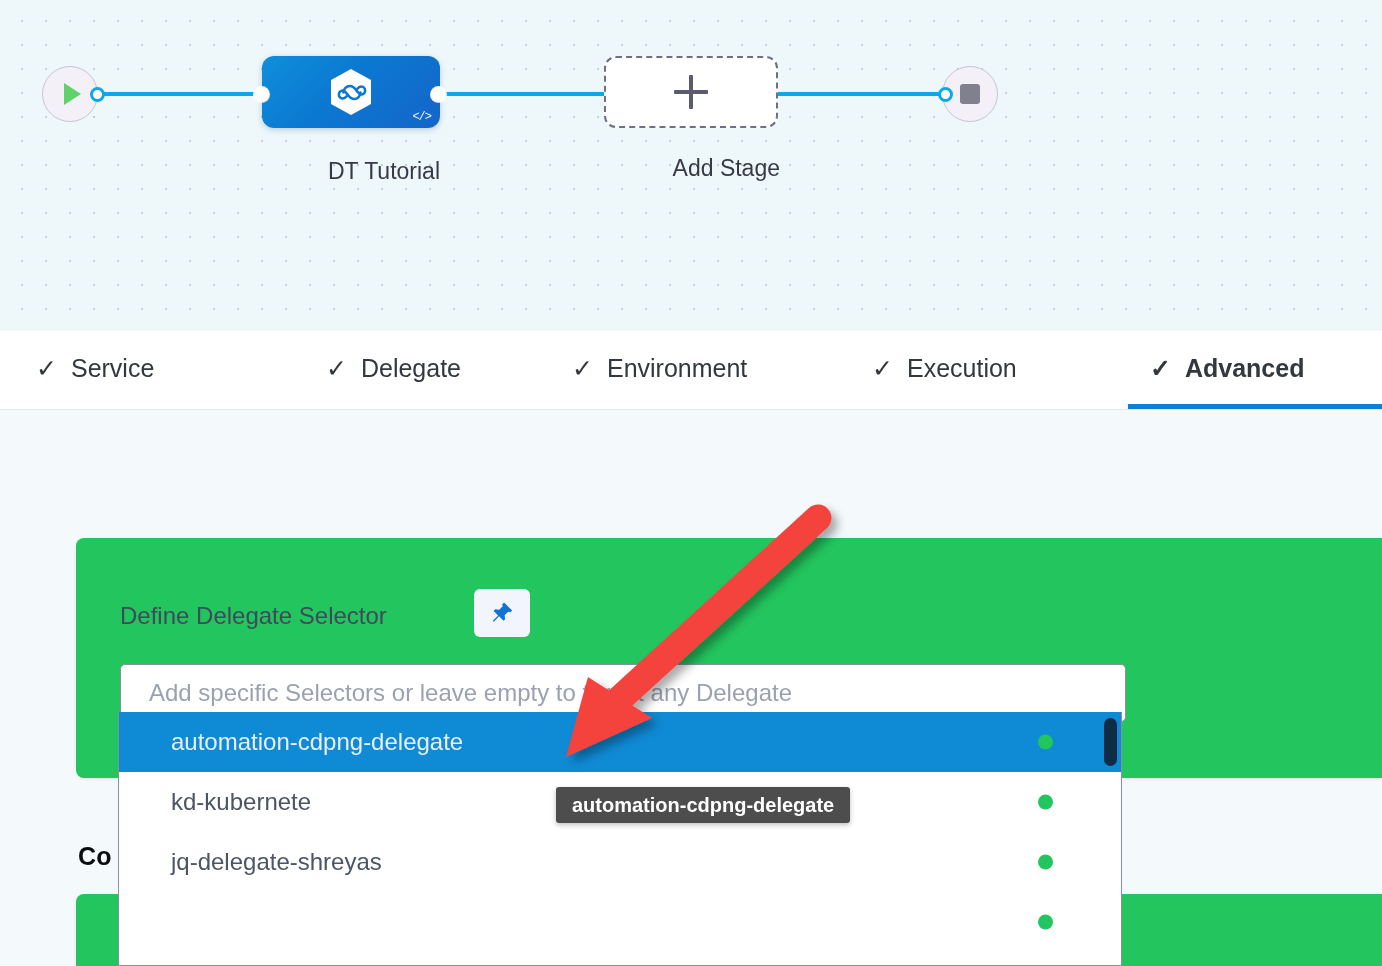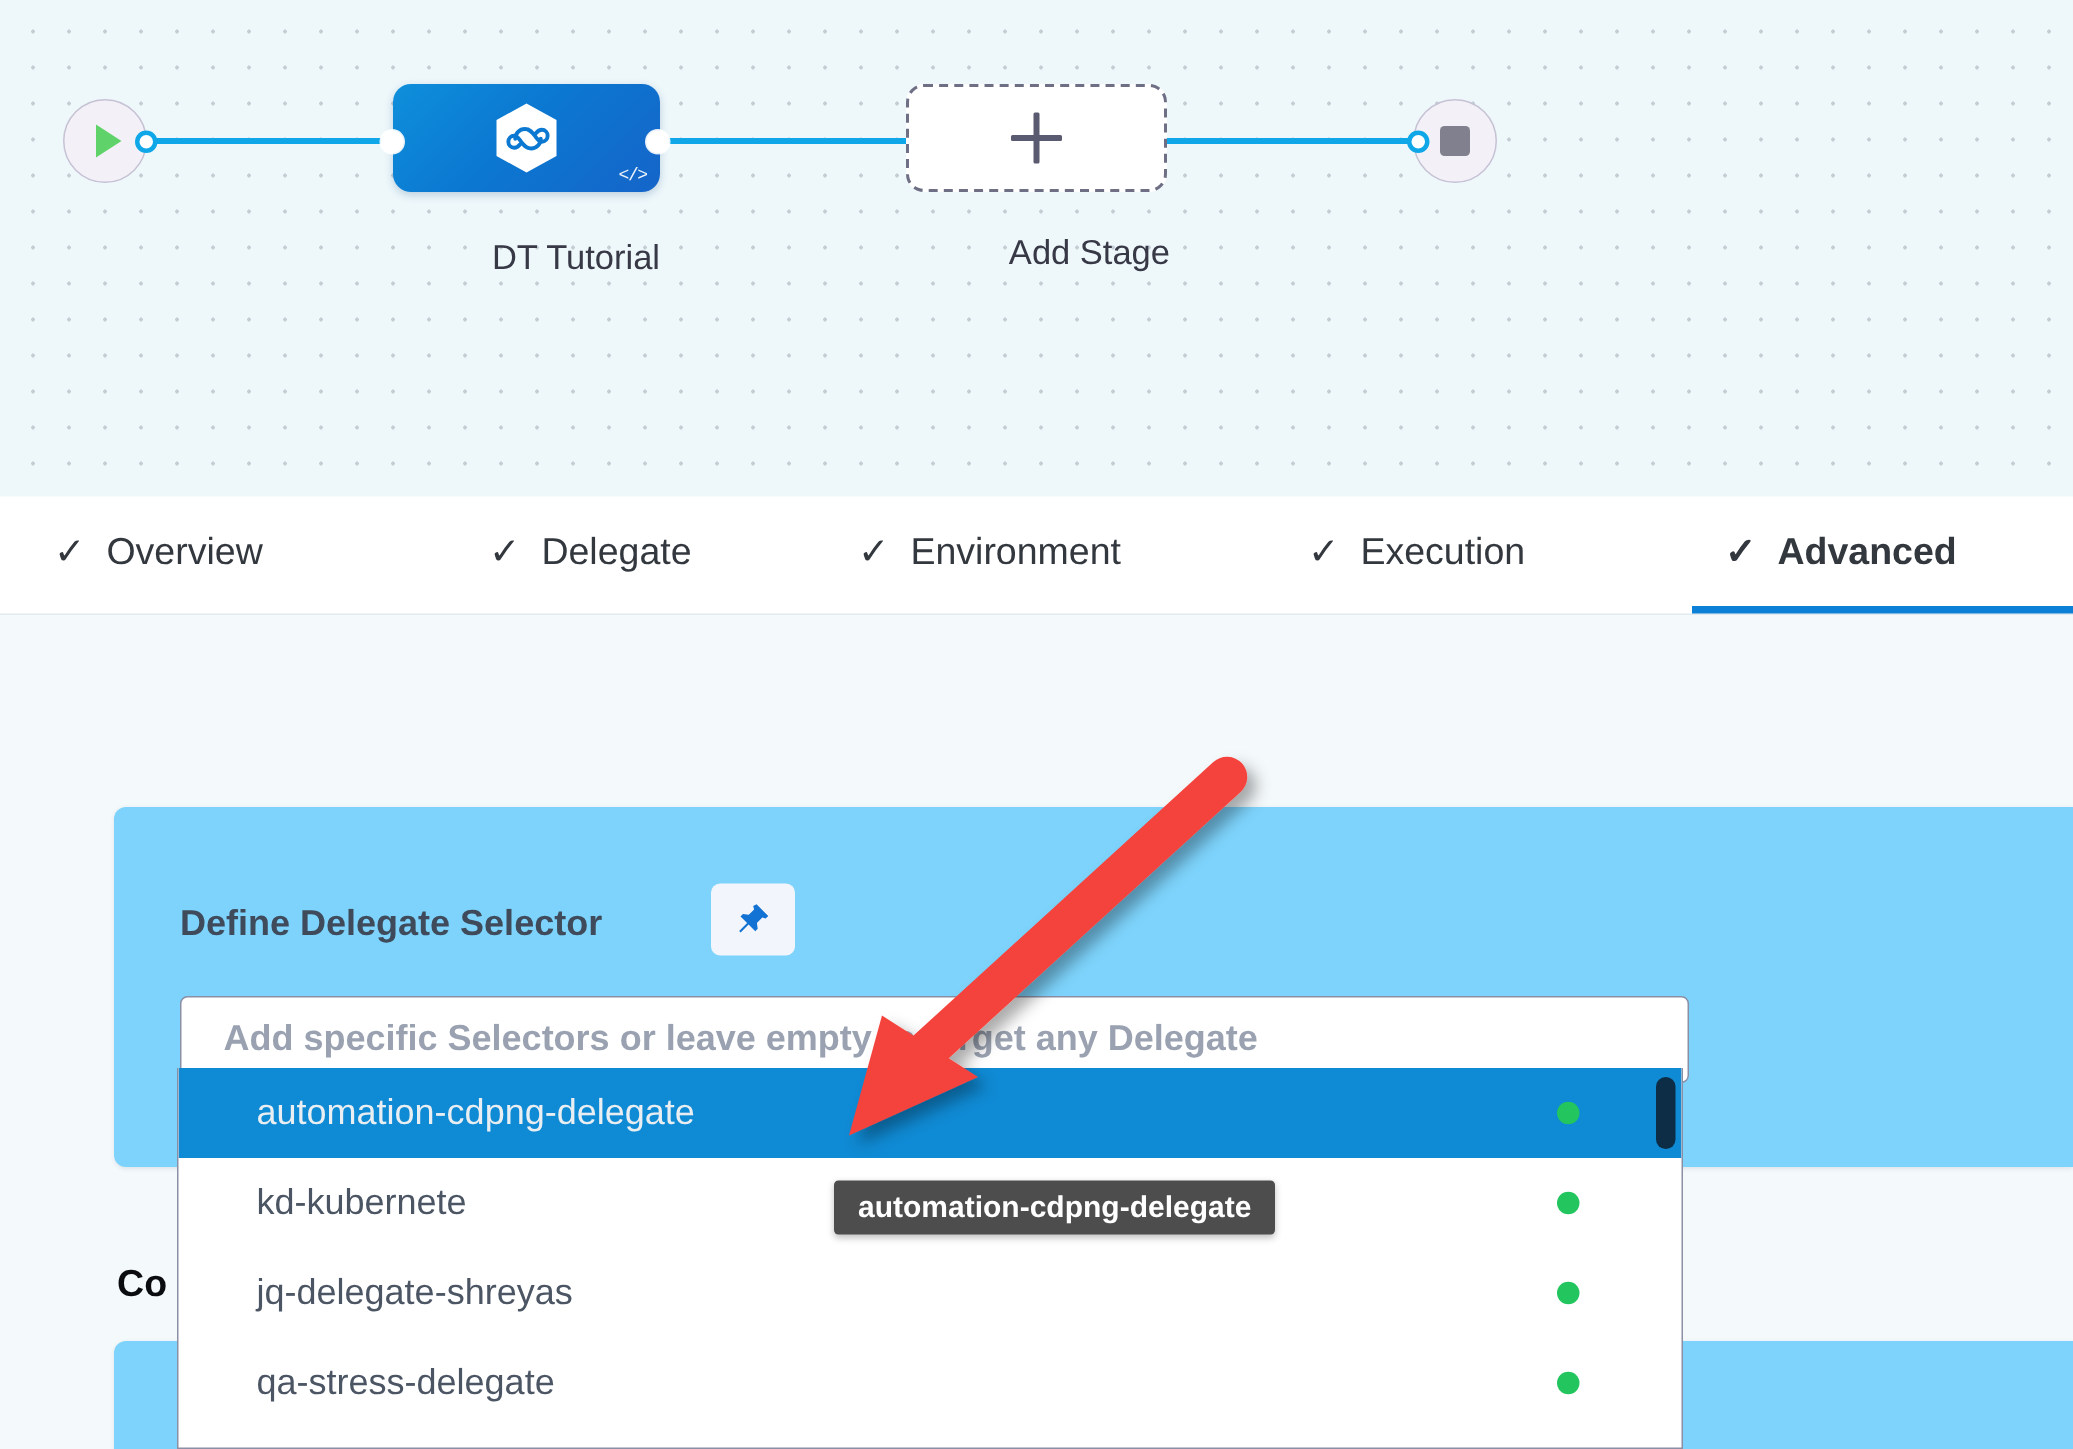--- a/index.html
+++ b/index.html
@@ -116,23 +116,22 @@
     background: #f4f9fb;
   }
   .section-title {
     position: absolute; left: 78px; top: 78px;
     font-size: 25px; font-weight: bold; color: #0b0c10; letter-spacing: .1px;
   }
   .section-title.hidden-behind { top: 432px; }
 
   .card {
     position: absolute; left: 76px; top: 128px; width: 1306px; height: 240px;
-    background: #7dd3fc; border-radius: 8px 0 0 8px;
+    background: #22c55e; border-radius: 8px 0 0 8px;
     box-shadow: 0 1px 3px rgba(30,60,90,.10);
-    font-weight: bold;
   }
   .card.card2 {
     top: 484px; height: 120px;
   }
   .field-label {
     position: absolute; left: 44px; top: 64px;
     font-size: 24px; color: #3f4b5b;
   }
   .pin-btn {
     position: absolute; left: 398px; top: 51px; width: 56px; height: 48px;
@@ -227,21 +226,21 @@
 
     <div class="node-end">
       <div class="stop-sq"></div>
     </div>
     <div class="port p-end"></div>
   </div>
 
   <div class="tabbar">
     <div class="tab t0">
       <span class="chk">✓</span>
-      <span>Overview</span>
+      <span>Service</span>
     </div>
     <div class="tab t1">
       <span class="chk">✓</span>
       <span>Delegate</span>
     </div>
     <div class="tab t2">
       <span class="chk">✓</span>
       <span>Environment</span>
     </div>
     <div class="tab t3">
@@ -286,21 +285,20 @@
     </div>
     <div class="dd-item">
       <span class="dd-label">kd-kubernete</span>
       <span class="dd-dot"></span>
     </div>
     <div class="dd-item">
       <span class="dd-label">jq-delegate-shreyas</span>
       <span class="dd-dot"></span>
     </div>
     <div class="dd-item">
-      <span class="dd-label">qa-stress-delegate</span>
       <span class="dd-dot"></span>
     </div>
     <div class="dd-scroll-track">
       <div class="dd-scroll-thumb"></div>
     </div>
   </div>
 
   <div class="tooltip">
     <span>automation-cdpng-delegate</span>
   </div>

